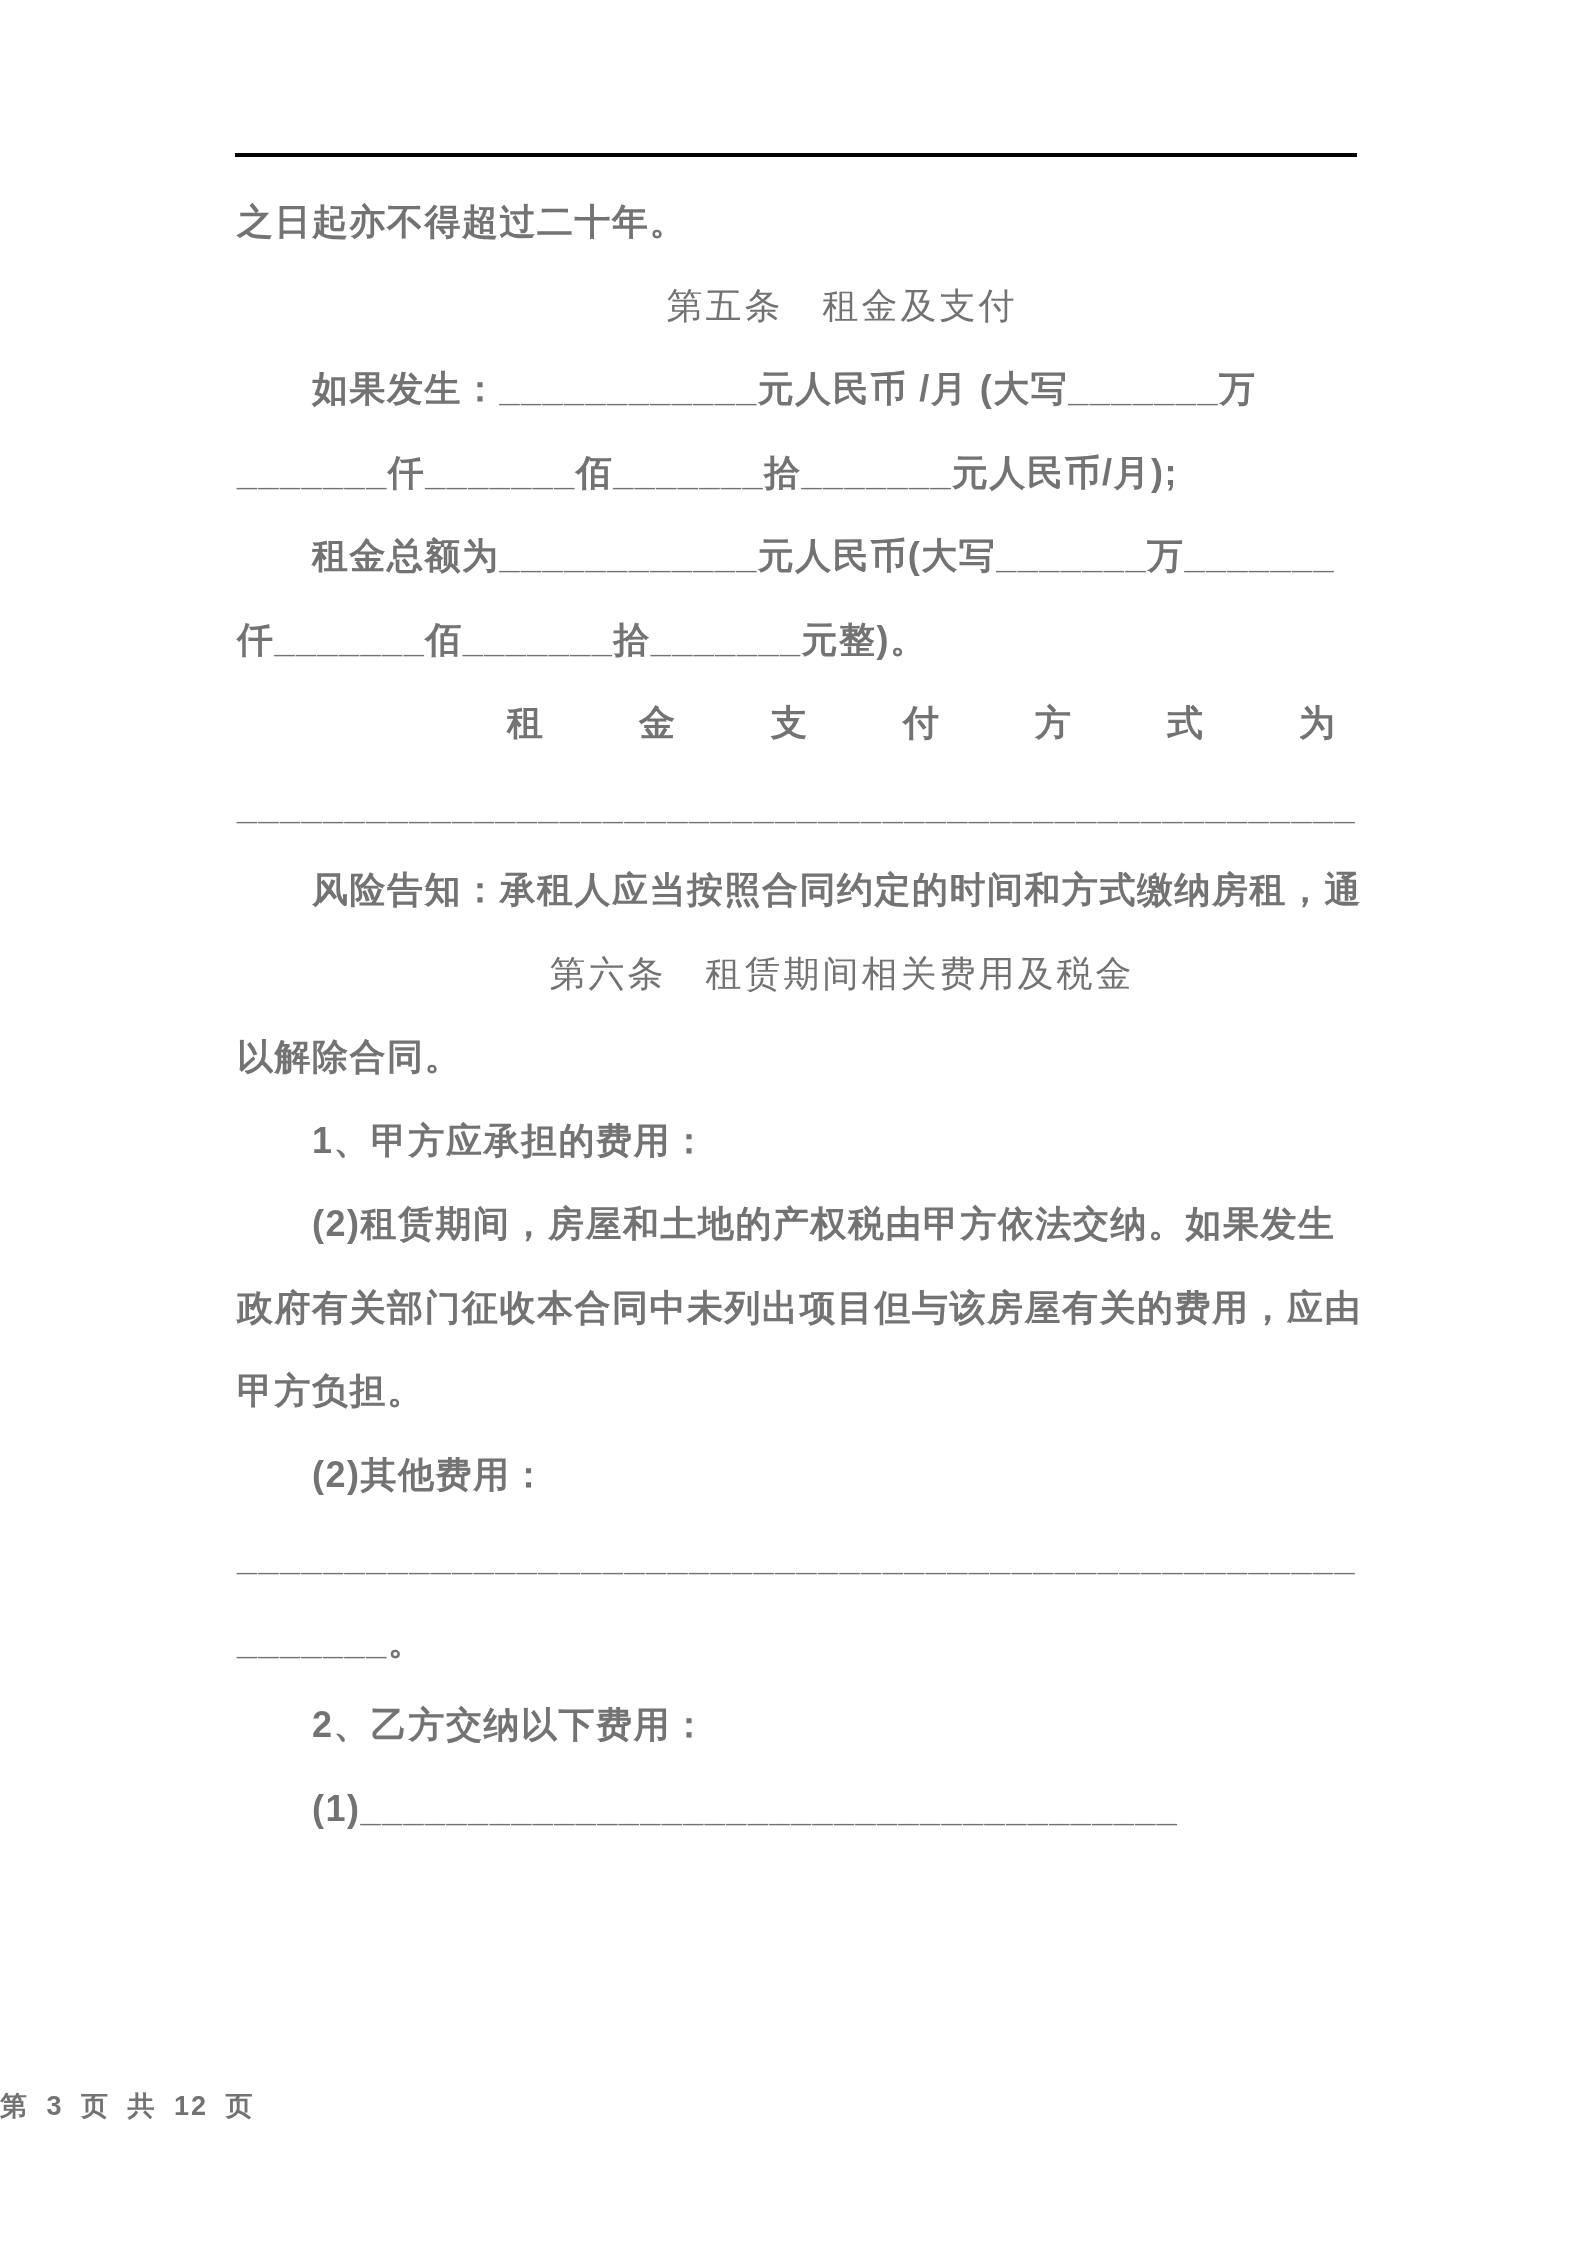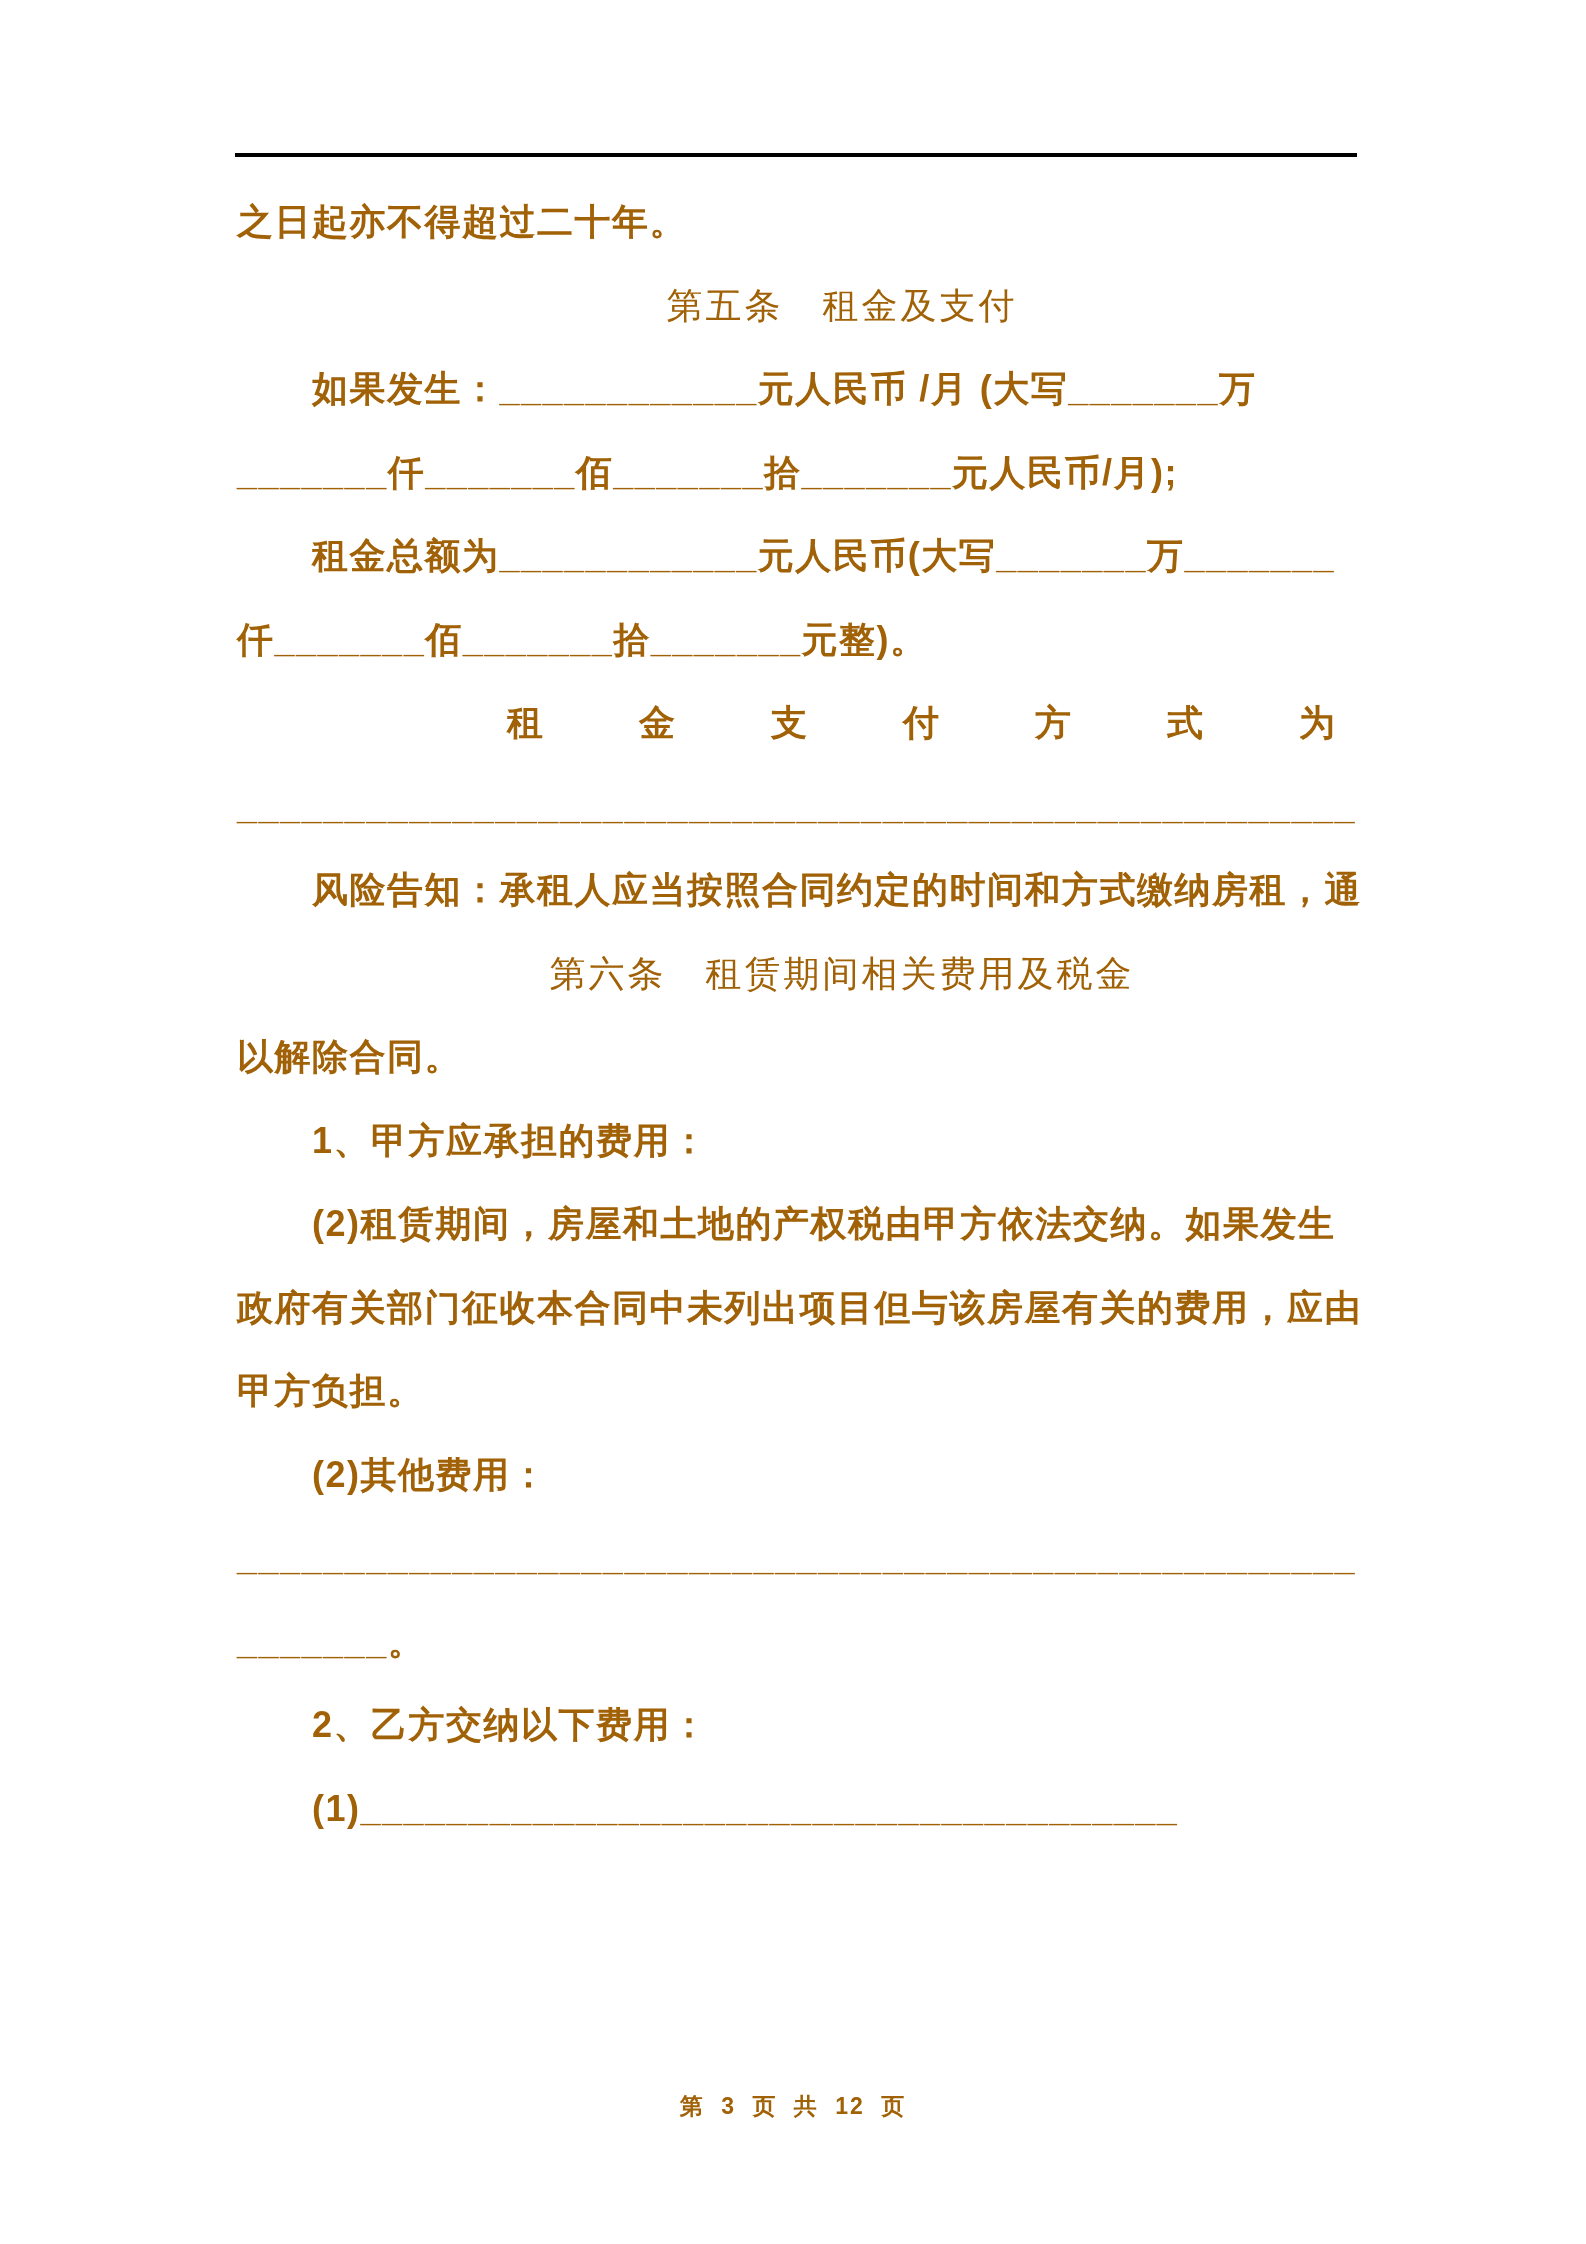--- a/index.html
+++ b/index.html
@@ -1,21 +1,21 @@
 <!DOCTYPE html>
 <html><head>
 <meta charset="utf-8">
 <style>
   html,body{margin:0;padding:0;background:#ffffff;}
   .page{
     position:relative;
     width:1586px;
     height:2244px;
     background:#ffffff;
-    color:#a16207;
+    color:#737373;
     font-family:"Liberation Sans","DejaVu Sans",sans-serif;
     overflow:hidden;
   }
   .header-rule{
     position:absolute;
     left:235px;
     top:153px;
     width:1122px;
     height:4px;
     background:#000000;
@@ -44,22 +44,21 @@
   }
   .spread{
     margin-left:270px;
     letter-spacing:96px;
   }
   .footer{
     position:absolute;
     left:0;
     right:0;
     top:2088px;
-    text-align:center;
-    font-size:23px;
+    font-size:27px;
     line-height:36px;
     font-weight:700;
     letter-spacing:2px;
     word-spacing:8px;
   }
 </style>
 </head>
 <body>
 
 <div class="page">

